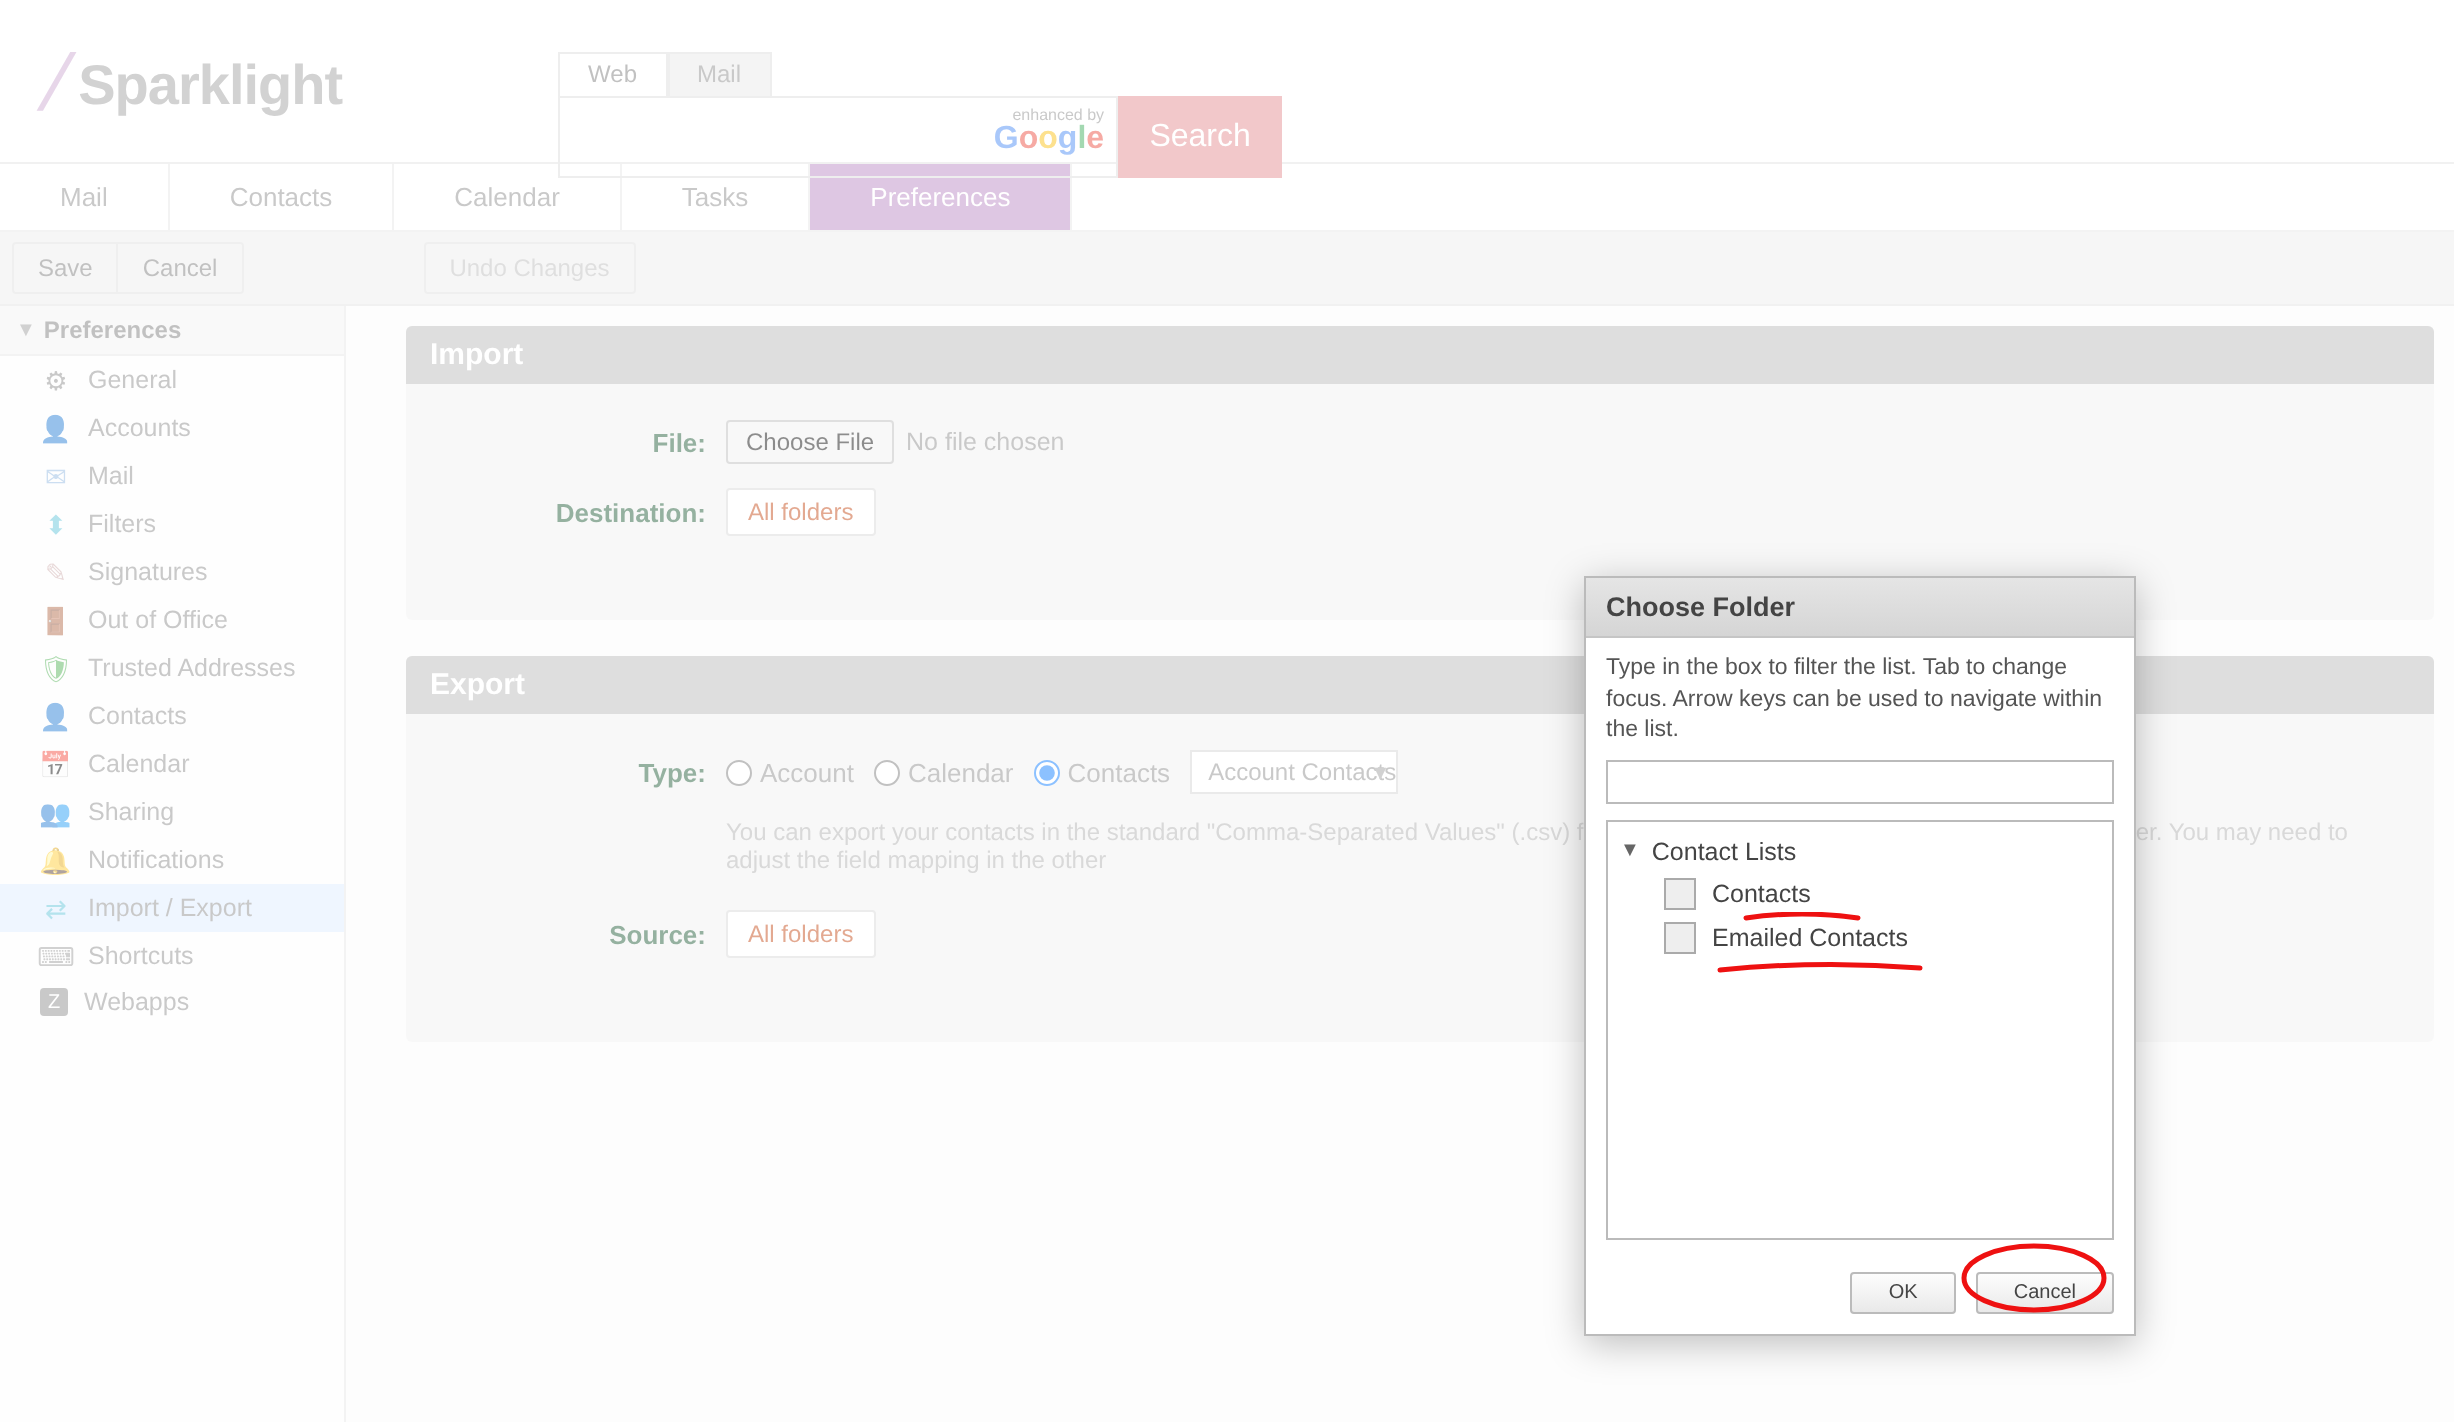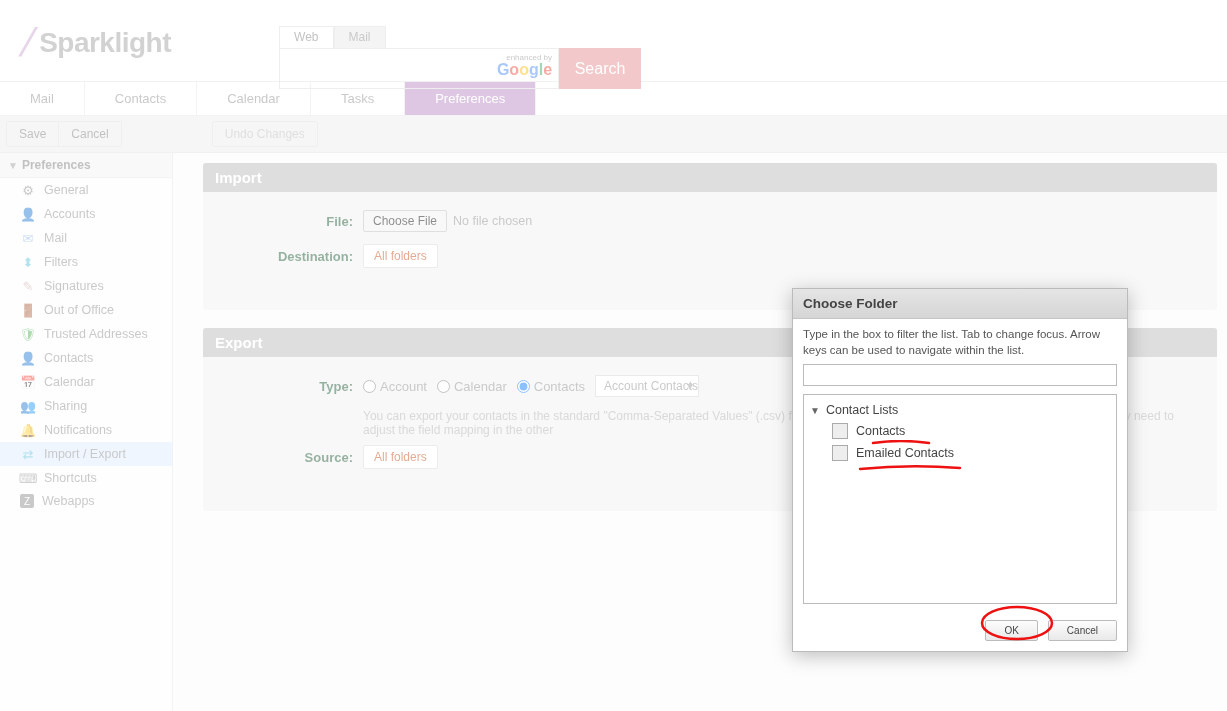--- a/index.html
+++ b/index.html
@@ -56,21 +56,21 @@
 .choose-btn { border: 1px solid #b8b8b8; background: #efefef; padding: 3px 9px; font-size: 12px; border-radius: 2px; cursor: pointer; }
 .file-status { margin-left: 6px; font-size: 12.5px; color: #888; }
 .dest-btn, .src-btn { border: 1px solid #d4d4d4; background: #fff; padding: 4px 10px; font-size: 12px; color: #c2410c; border-radius: 2px; cursor: pointer; }
 .radio-row label { font-size: 13px; color: #888; margin-right: 10px; display: inline-flex; align-items: center; }
 .radio-row input { margin-right: 4px; }
 .type-sel { border: 1px solid #d0d0d0; padding: 3px 0 3px 8px; font-size: 12px; color: #888; background: #fff; cursor: pointer; position: relative; }
 .type-sel::after { content: "▾"; position: absolute; right: 5px; color: #999; }
 .hint { font-size: 12px; color: #aaa; margin-left: 140px; }
 
 
-.modal { position: absolute; left: 792px; top: 288px; width: 336px; background: #fff; border: 1px solid #bbb; box-shadow: 0 4px 18px rgba(0,0,0,0.25); z-index: 100; }
+.modal { position: absolute; left: 792px; top: 288px; width: 276px; background: #fff; border: 1px solid #bbb; box-shadow: 0 4px 18px rgba(0,0,0,0.25); z-index: 100; }
 .modal-head { background: linear-gradient(#e5e5e5,#d5d5d5); padding: 7px 10px; font-weight: 600; font-size: 13.5px; color: #444; border-bottom: 1px solid #c5c5c5; }
 .modal-body { padding: 8px 10px 6px; }
 .modal-hint { font-size: 11.5px; color: #555; line-height: 1.35; margin-bottom: 6px; }
 .modal-input { width: 100%; border: 1px solid #bbb; height: 22px; padding: 2px 4px; font-size: 12px; }
 .tree-box { border: 1px solid #bbb; margin-top: 8px; height: 210px; padding: 8px 6px; font-size: 12.5px; color: #444; }
 .tree-root { display: flex; align-items: center; }
 .tree-root .tri { margin-right: 6px; color: #666; font-size: 10px; }
 .tree-child { display: flex; align-items: center; margin-left: 22px; margin-top: 6px; position: relative; }
 .tree-icon { width: 16px; height: 16px; border: 1px solid #aaa; background: #eee; margin-right: 8px; display: inline-block; }
 .modal-foot { padding: 10px; display: flex; justify-content: flex-end; gap: 10px; position: relative; }
@@ -213,21 +213,21 @@
               <input type="radio" name="exptype" style="">
               <span>Calendar</span>
             </label>
           <label>
               <input type="radio" name="exptype" checked="" style="">
               <span>Contacts</span>
             </label>
           <span class="type-sel">Account Contacts</span>
         </div>
         <div class="hint">You can export your contacts in the standard "Comma-Separated Values" (.csv) format, then import them into another contact manager. You may need to adjust the field mapping in the other</div>
-        <div class="form-row" style="margin-top:8px">
+        <div class="form-row" style="margin-top:18px">
           <div class="form-label">Source:</div>
           <button class="src-btn">All folders</button>
         </div>
       </div>
     </div>
   </div>
 </div>
 
 <div class="dimmer"></div>
 

